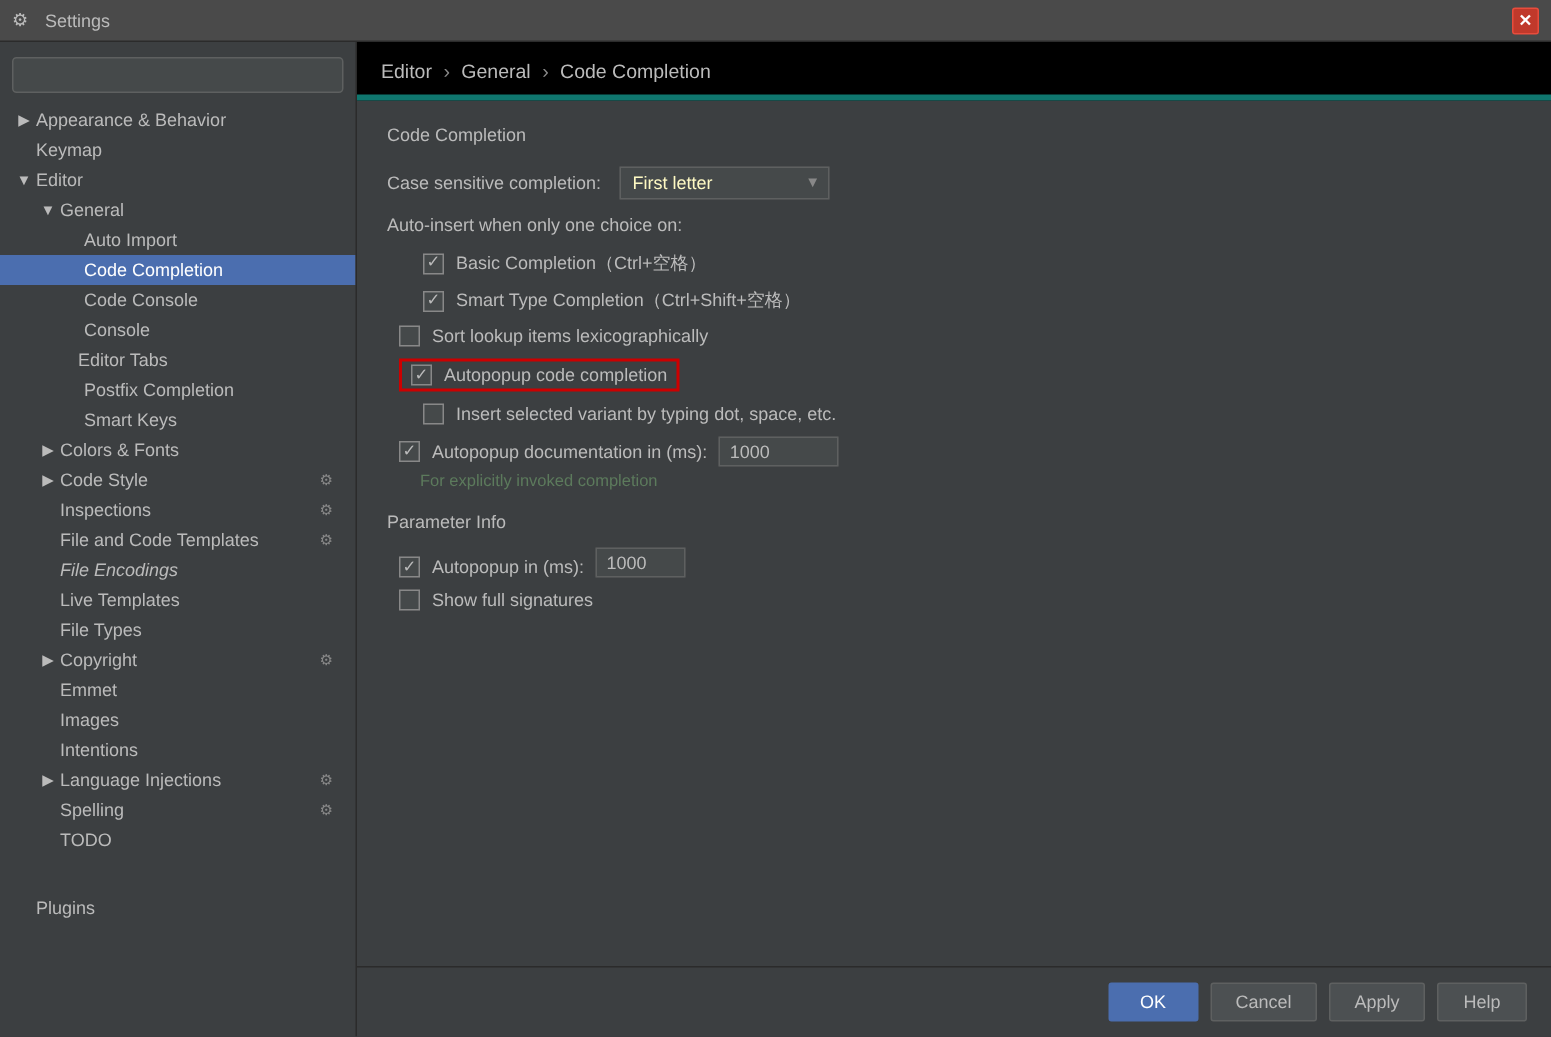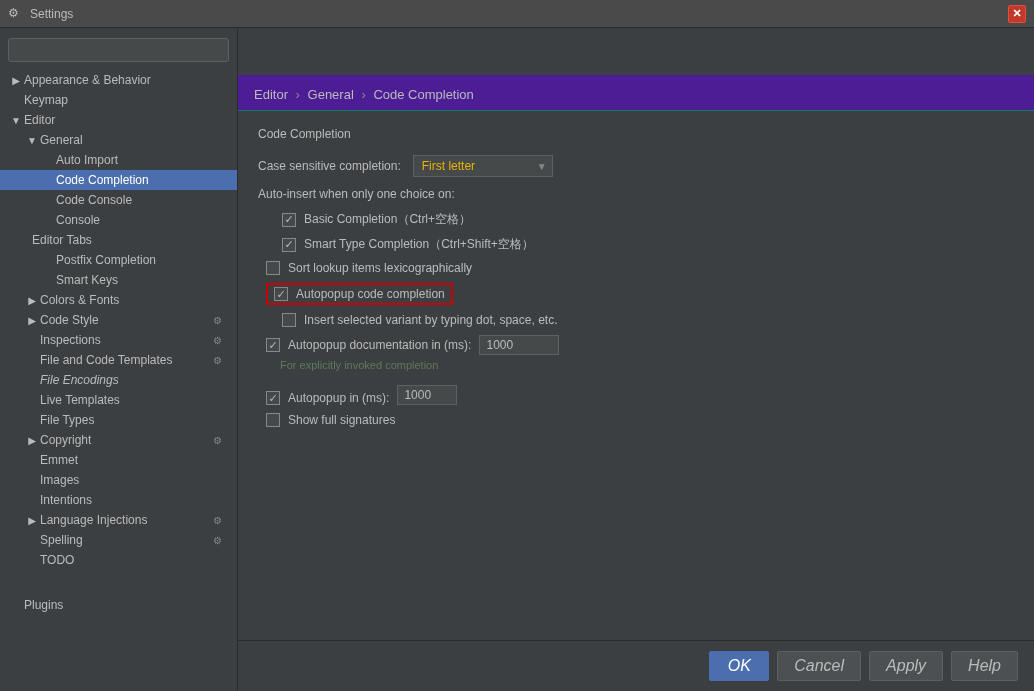--- a/index.html
+++ b/index.html
@@ -85,23 +85,22 @@
       flex: 1;
       background: #3c3f41;
       display: flex;
       flex-direction: column;
     }
 
     .breadcrumb {
       padding: 12px 16px 8px 16px;
       font-size: 13px;
       color: #bbbbbb;
-      border-bottom: 1px solid #0f766e;
-      background: #4c1d95;
-      margin-top: 47px;
+      border-bottom: 4px solid #0f766e;
+      background: #000000;
     }
     .breadcrumb span { color: #bbbbbb; }
     .breadcrumb .sep { margin: 0 4px; color: #888; }
 
     .settings-content {
       flex: 1;
       padding: 16px 20px;
       overflow-y: auto;
     }
 
@@ -123,21 +122,21 @@
     }
 
     .dropdown-wrapper {
       display: flex;
       align-items: center;
       margin-left: 12px;
     }
     .dropdown {
       background: #45494a;
       border: 1px solid #5e6060;
-      color: #eab308;
+      color: #fef9c3;
       padding: 3px 24px 3px 8px;
       font-size: 12px;
       appearance: none;
       -webkit-appearance: none;
       cursor: pointer;
       min-width: 140px;
       outline: none;
       position: relative;
     }
     .dropdown-container {
@@ -223,25 +222,24 @@
       border-top: 1px solid #2b2b2b;
       background: #3c3f41;
       gap: 8px;
     }
 
     .btn {
       padding: 5px 16px;
       border: 1px solid #5e6060;
       background: #4c5052;
       color: #bbbbbb;
-      font-size: 16px;
+      font-size: 12px;
       cursor: pointer;
       border-radius: 2px;
       min-width: 60px;
-      font-style: italic;
     }
     .btn.primary {
       background: #4b6eaf;
       border-color: #4b6eaf;
       color: white;
     }
 
     
     ::-webkit-scrollbar { width: 8px; }
     ::-webkit-scrollbar-track { background: #3c3f41; }
@@ -288,21 +286,21 @@
           <span class="label">Code Completion</span>
         </div>
         <div class="tree-item" style="padding-left: 40px;">
           <span class="arrow"> </span>
           <span class="label">Code Console</span>
         </div>
         <div class="tree-item" style="padding-left: 40px;">
           <span class="arrow"> </span>
           <span class="label">Console</span>
         </div>
-        <div class="tree-item" style="padding-left: 16px;">
+        <div class="tree-item" style="padding-left: 36px;">
           <span class="arrow"> </span>
           <span class="label">Editor Tabs</span>
         </div>
         <div class="tree-item" style="padding-left: 40px;">
           <span class="arrow"> </span>
           <span class="label">Postfix Completion</span>
         </div>
         <div class="tree-item" style="padding-left: 40px;">
           <span class="arrow"> </span>
           <span class="label">Smart Keys</span>
@@ -435,20 +433,21 @@
 
       <div style="display:flex; align-items:center; margin-bottom:4px; margin-left:8px;">
         <div class="cb checked"></div>
         <span class="cb-label">Autopopup documentation in (ms):</span>
         <input class="input-field" type="text" value="1000" style="">
       </div>
 
       <div class="hint-text">For explicitly invoked completion</div>
 
       <div class="section-divider">
+        <div class="section-sub-title">Parameter Info</div>
 
         <div style="display:flex; align-items:flex-end; margin-bottom:8px; margin-left:8px;">
           <div class="cb checked"></div>
           <span class="cb-label">Autopopup in (ms):</span>
           <input class="input-field input-field-sm" type="text" value="1000" style="">
         </div>
 
         <div class="checkbox-row">
           <div class="cb"></div>
           <span class="cb-label">Show full signatures</span>

